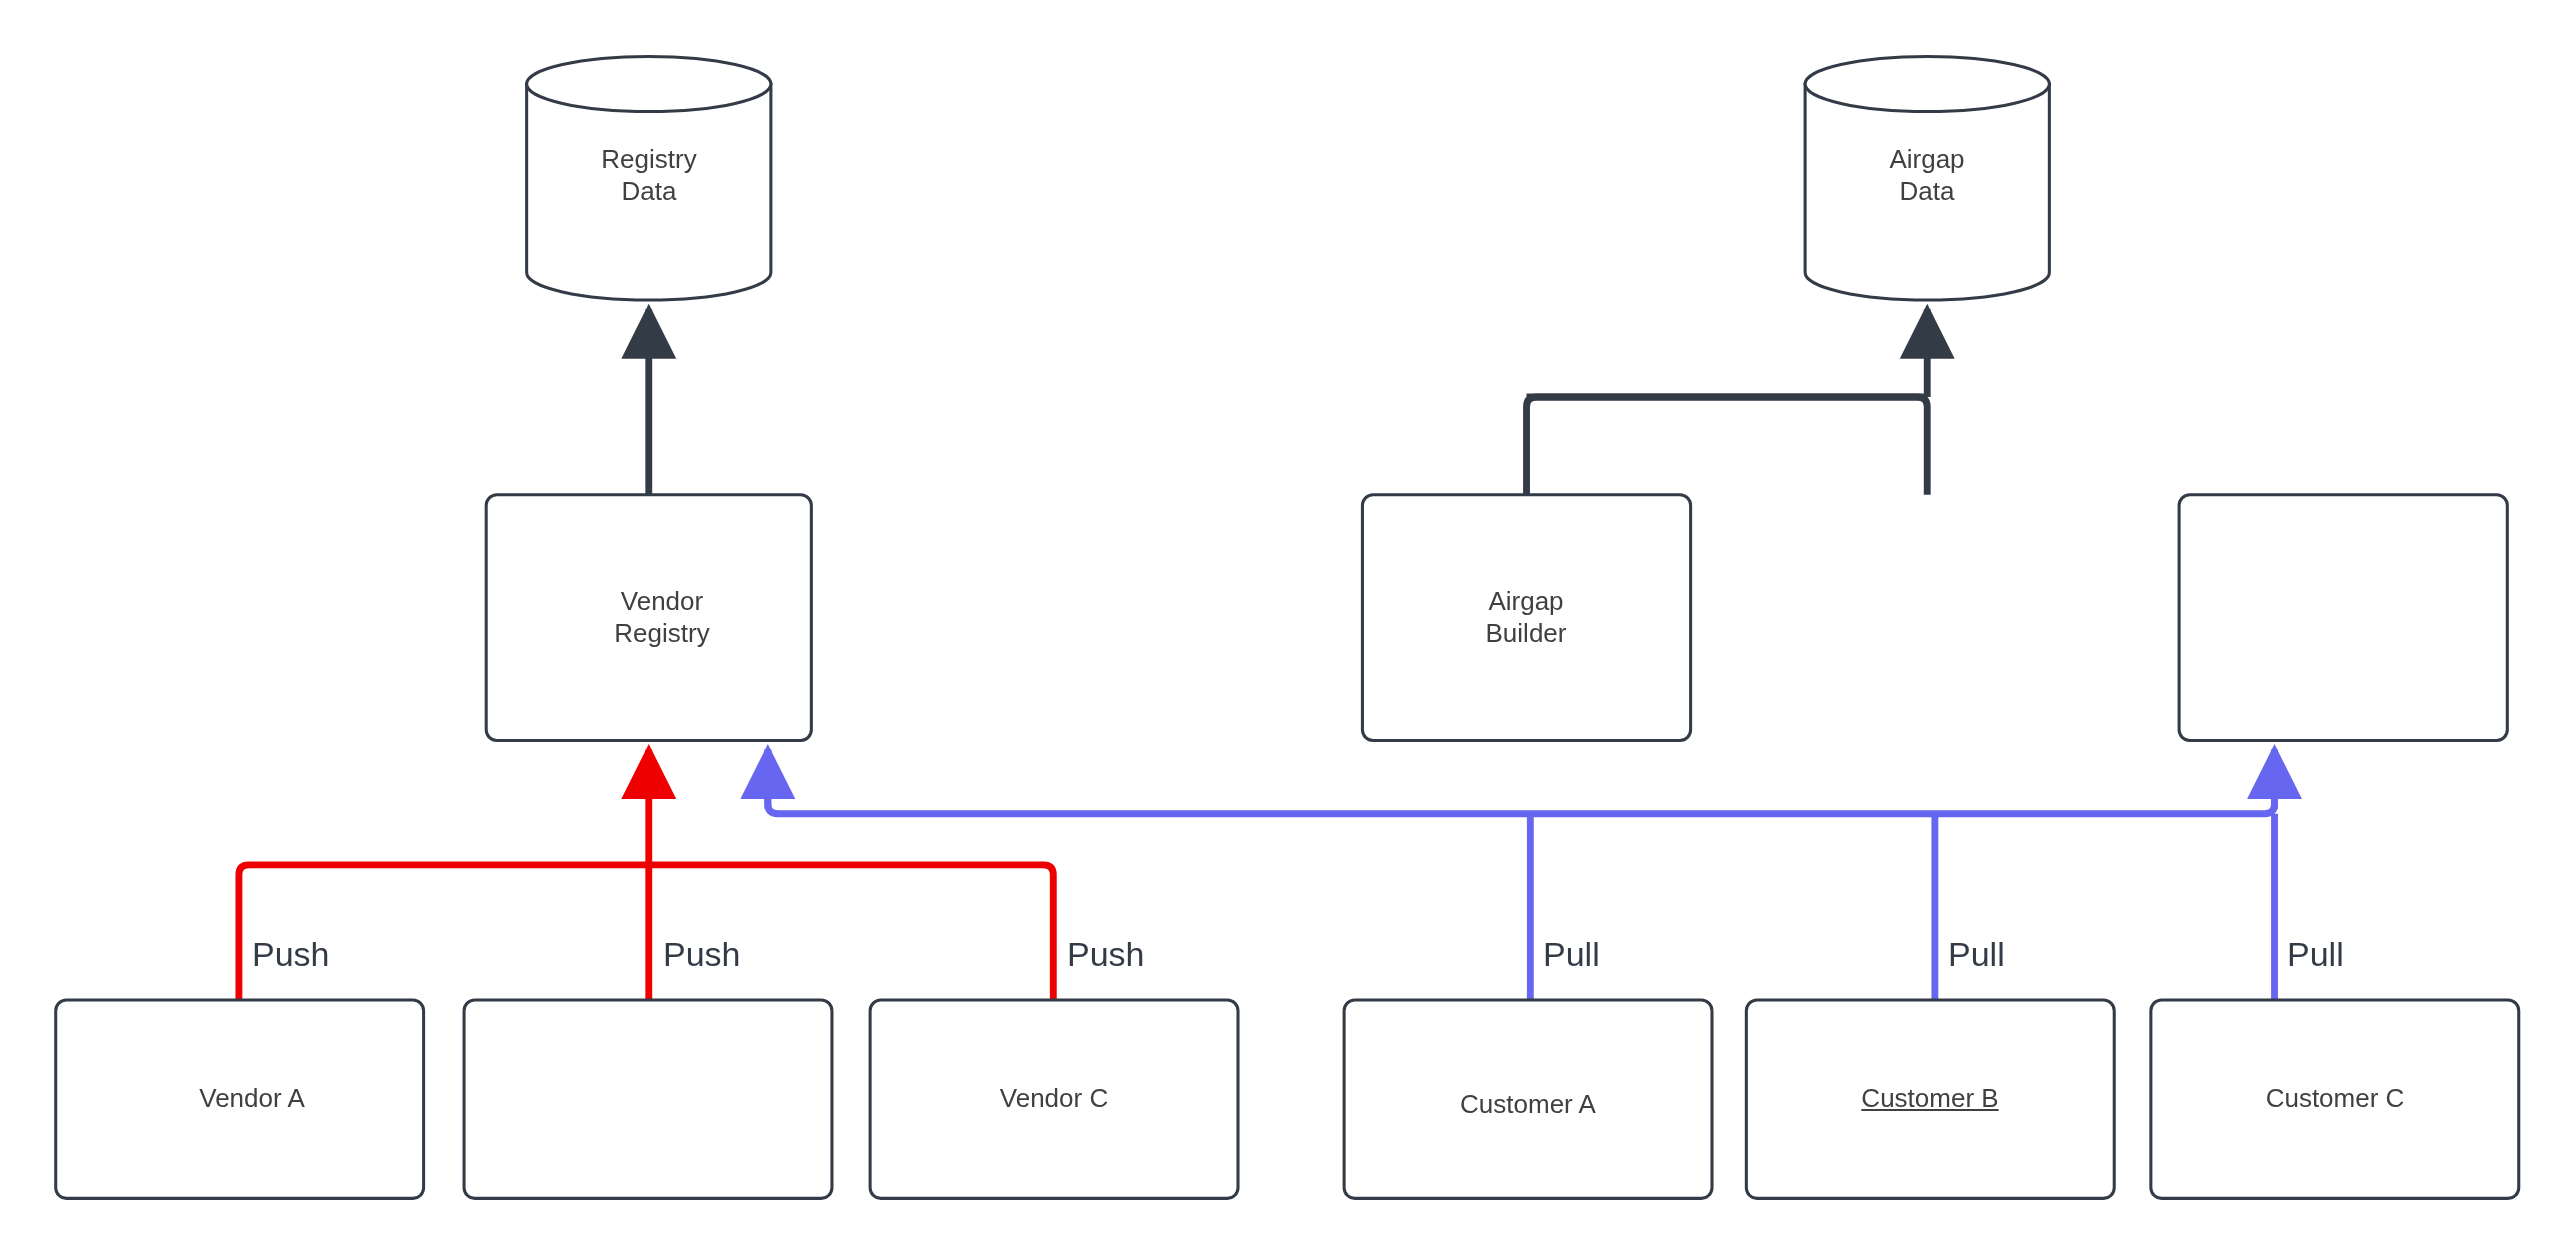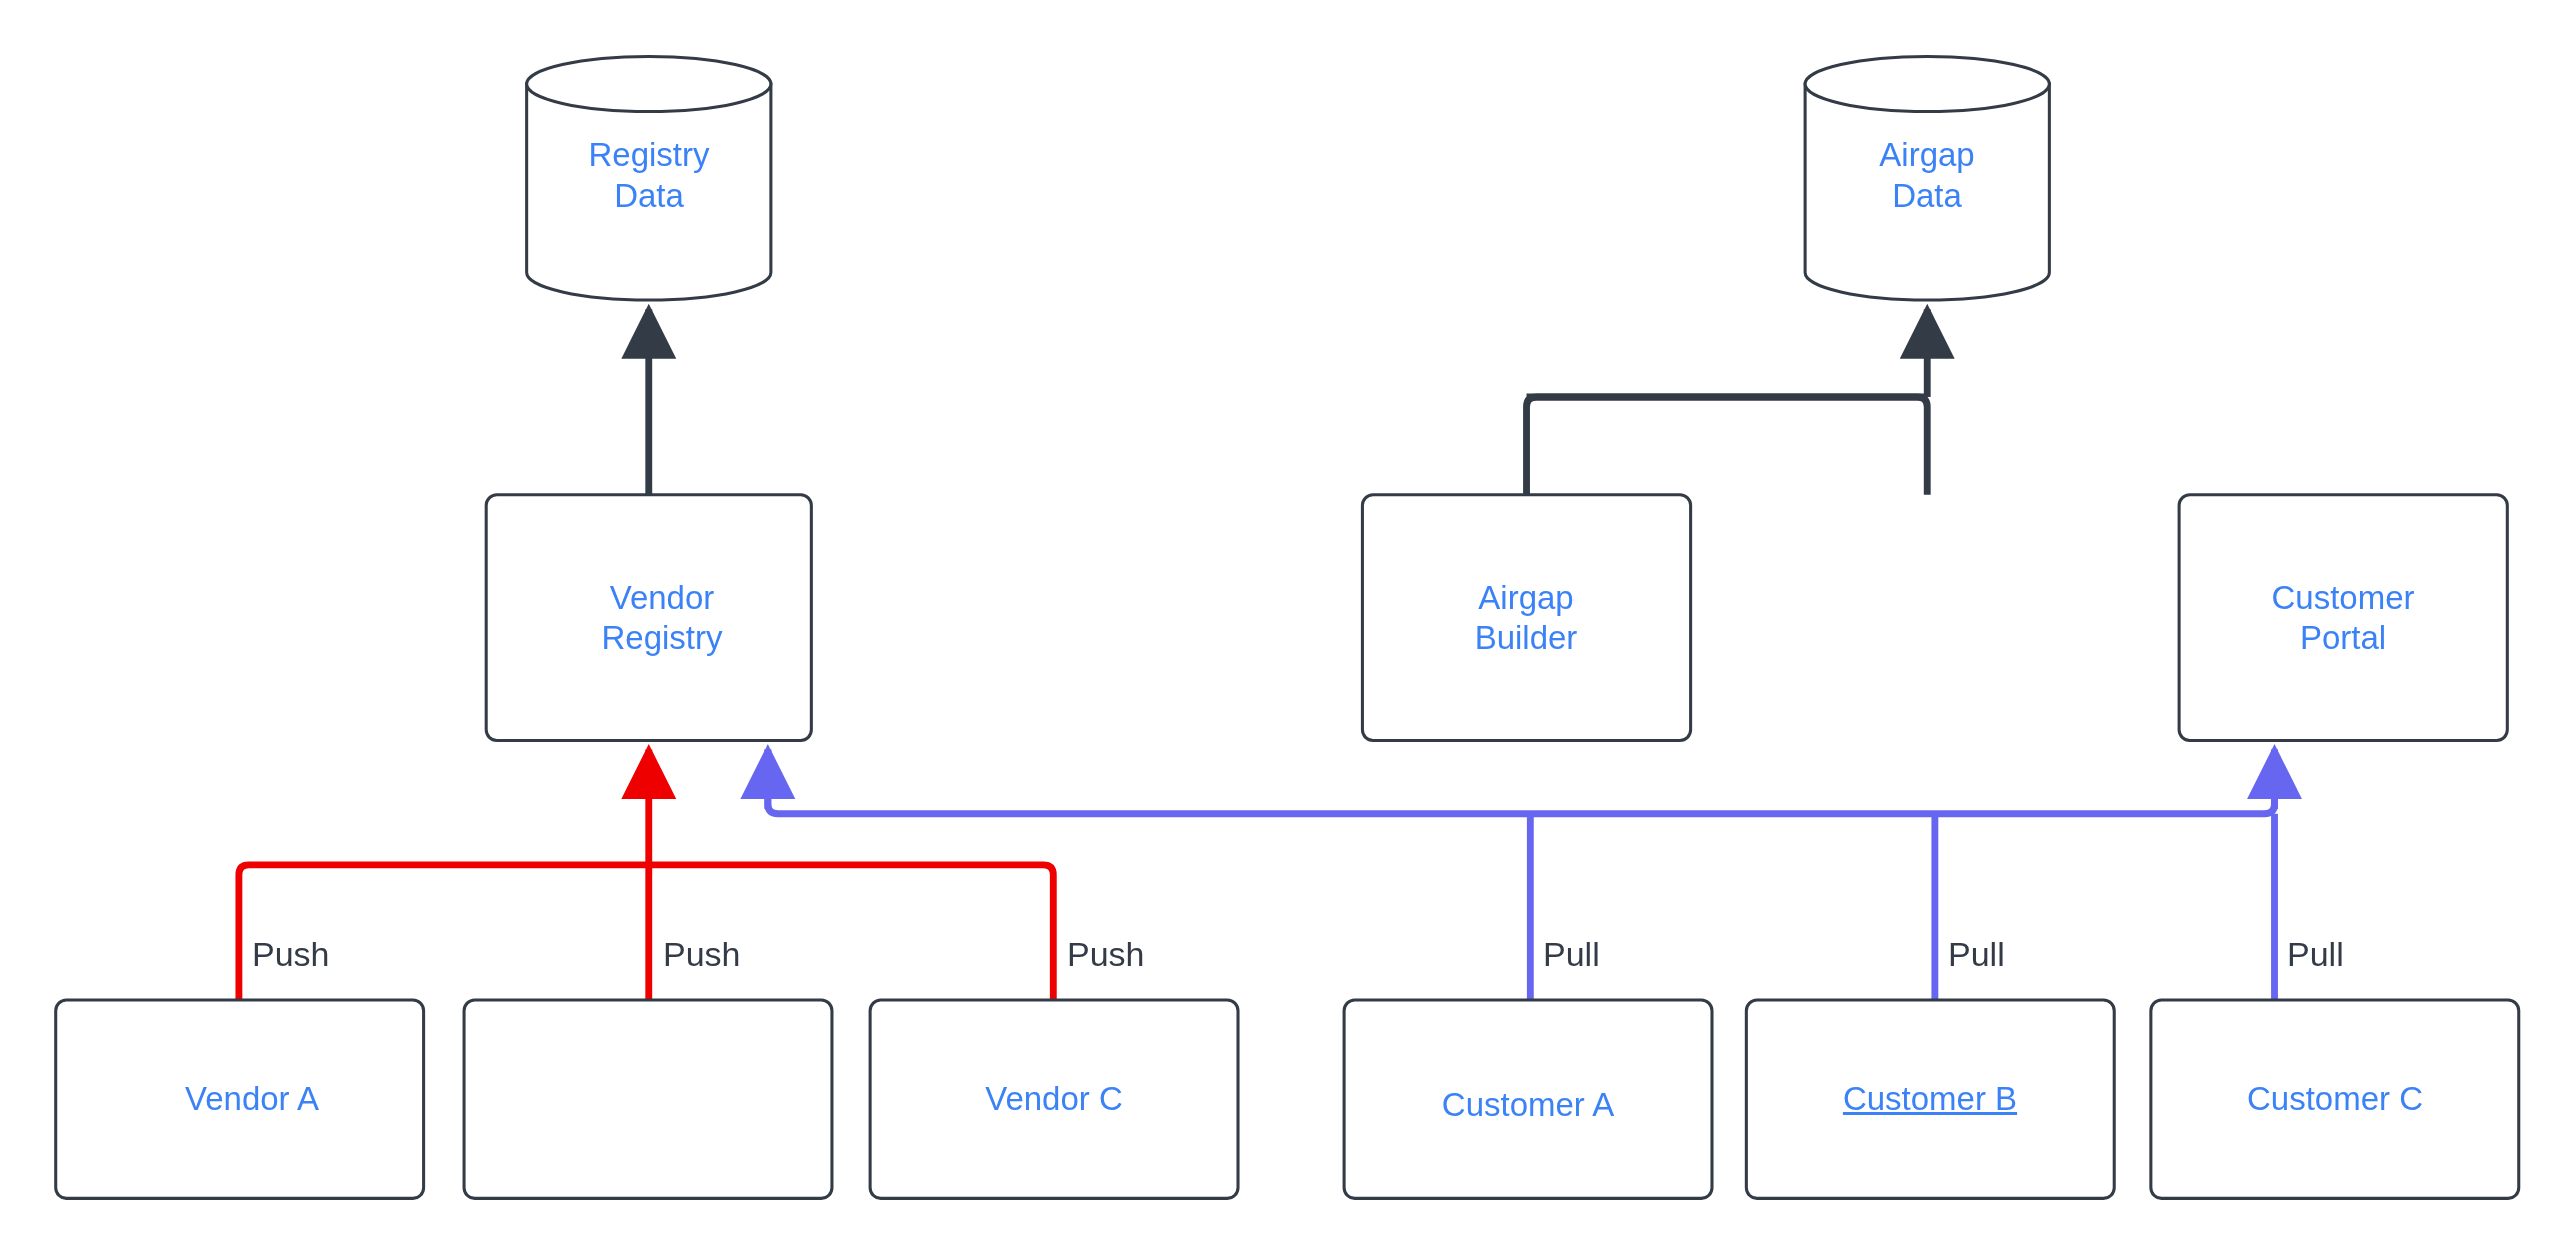--- a/index.html
+++ b/index.html
@@ -4,22 +4,22 @@
 <style>
   html,body{margin:0;padding:0;background:#ffffff;}
   body{width:2576px;height:1258px;font-family:"Liberation Sans",sans-serif;overflow:hidden;}
   #canvas{position:relative;width:2576px;height:1258px;background:#fff;}
   svg#diagram{position:absolute;left:0;top:0;width:2576px;height:1258px;}
   .node-label{
     position:absolute;
     display:flex;align-items:center;justify-content:center;
     flex-direction:column;
     text-align:center;
-    color:#3b82f6;
-    font-size:33px;
+    color:#404040;
+    font-size:26px;
     line-height:1.22;
     pointer-events:none;
     white-space:pre-line;
   }
   .edge-label{
     position:absolute;
     color:#333b47;
     font-size:34px;
     line-height:1;
     white-space:nowrap;
@@ -90,22 +90,20 @@
 
   <div class="node-label" style="left:1805px;top:99px;width:244px;height:153px;">Airgap
 Data</div>
 
   <div class="node-label" style="left:486px;top:495px;width:352px;height:246px;">Vendor
 Registry</div>
 
   <div class="node-label" style="left:1362px;top:495px;width:328px;height:246px;">Airgap
 Builder</div>
 
-  <div class="node-label" style="left:2179px;top:495px;width:328px;height:246px;">Customer
-Portal</div>
 
   <div class="node-label" style="left:56px;top:1000px;width:368px;height:198px;padding-left:12px;">Vendor A</div>
   <div class="node-label" style="left:870px;top:1000px;width:368px;height:198px;">Vendor C</div>
 
   <div class="node-label" style="left:1344px;top:1000px;width:368px;height:198px;margin-top:6px;">Customer A</div>
   <div class="node-label" style="left:1746px;top:1000px;width:368px;height:198px;text-decoration:underline;">Customer B</div>
   <div class="node-label" style="left:2151px;top:1000px;width:368px;height:198px;">Customer C</div>
 
   <div class="edge-label" style="left:252px;top:937px;">Push</div>
   <div class="edge-label" style="left:663px;top:937px;">Push</div>

